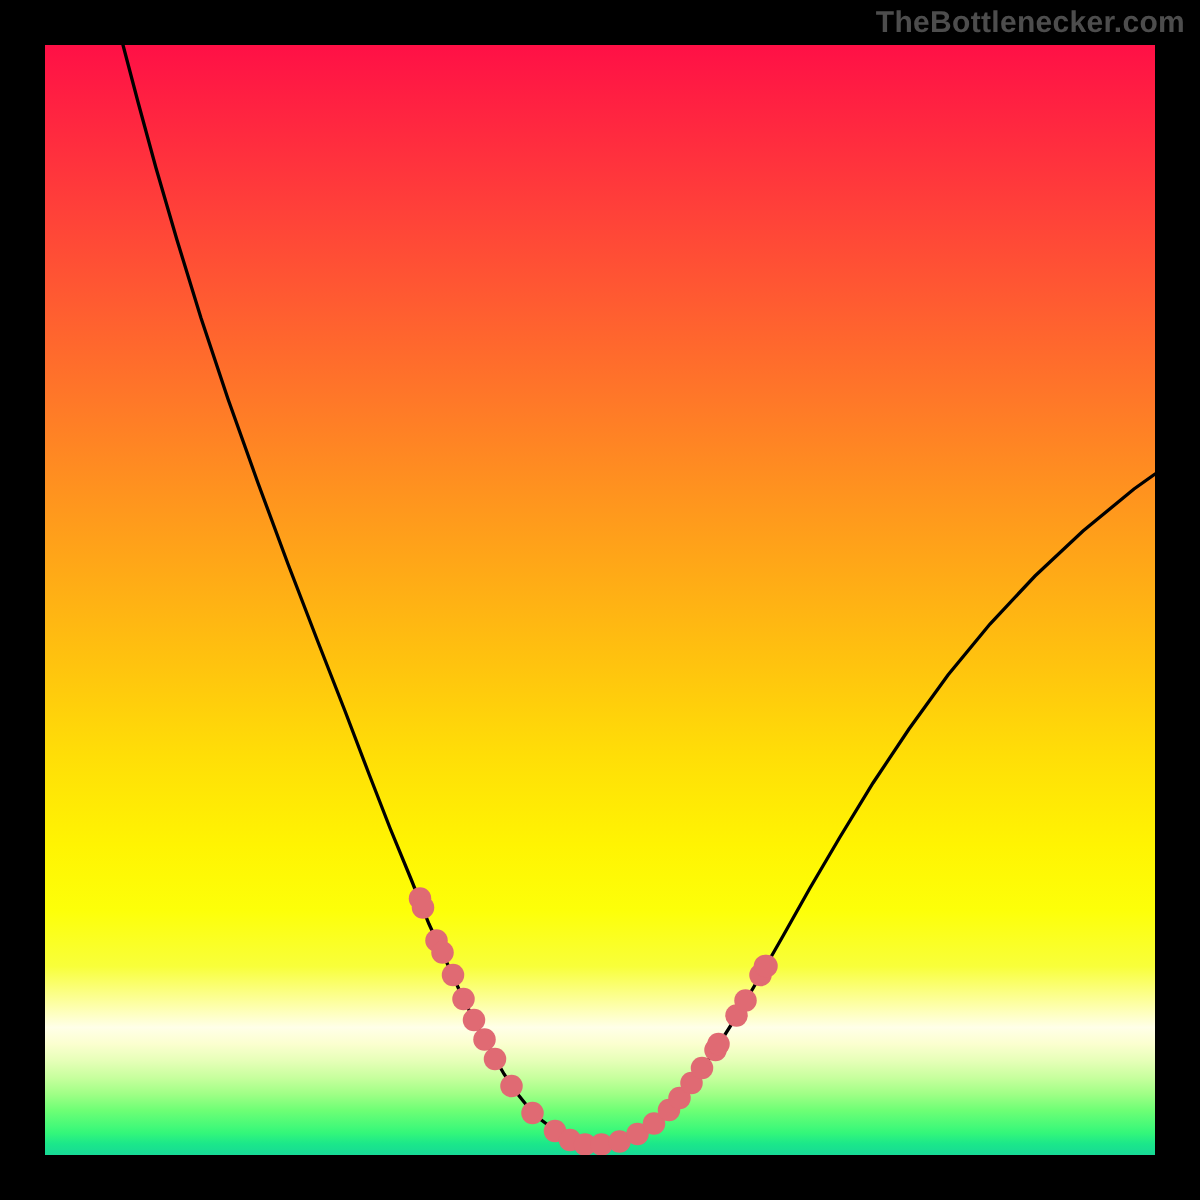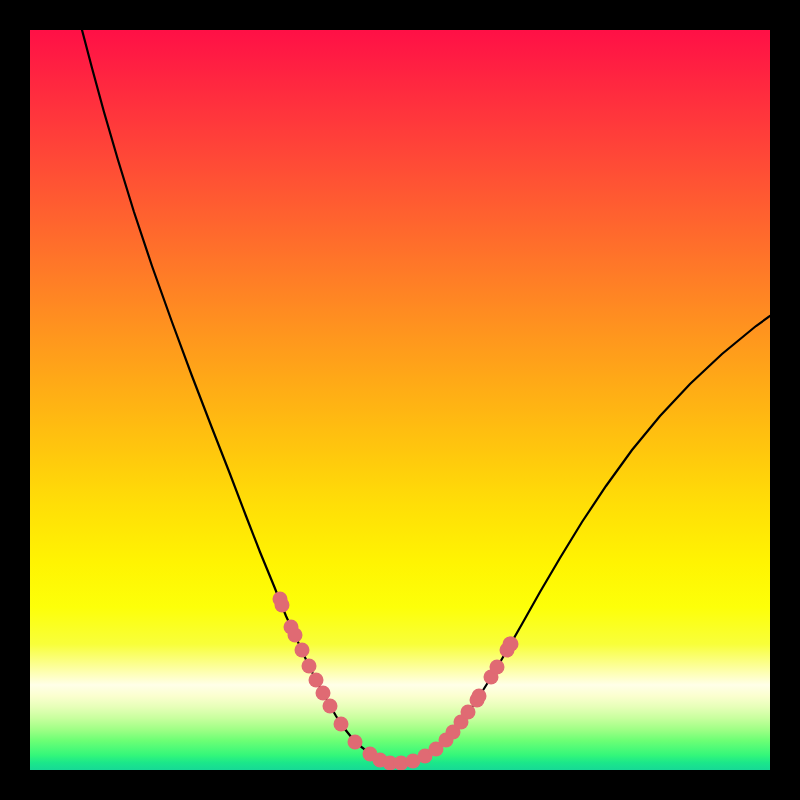--- a/index.html
+++ b/index.html
@@ -66,20 +66,21 @@
     font-size: 20px;
     font-weight: 600;
     letter-spacing: 0.2px;
     user-select: none;
   }
 </style>
 </head>
 <body>
 
 <div class="frame">
+  <div class="watermark">TheBottlenecker.com</div>
 
   <div class="plot">
     <div class="gradient"></div>
     <svg class="svg-layer" width="740" height="740" viewBox="0 0 740 740">
       <path id="left-curve-path" fill="none" stroke="#000" stroke-width="2.2" stroke-linecap="round" d="M52 0 L62 38 L74 82 L88 130 L104 182 L122 236 L142 292 L162 346 L182 398 L200 444 L216 486 L230 522 L244 556 L256 586 L268 612 L278 634 L288 654 L298 672 L306 686 L314 698 L322 708 L330 716 L338 722 L346 727 L354 731 L360 733"></path>
       <path id="right-curve-path" fill="none" stroke="#000" stroke-width="2.2" stroke-linecap="round" d="M360 733 L370 733 L380 732 L390 729 L400 724 L410 716 L420 706 L430 694 L440 680 L450 665 L462 646 L476 622 L492 594 L510 562 L530 528 L552 492 L576 456 L602 420 L630 386 L660 354 L692 324 L726 296 L740 286"></path>
       <g id="markers-group">
           <circle cx="250" cy="569" r="7.5" fill="#e06a73"></circle>
           <circle cx="252" cy="575" r="7.5" fill="#e06a73"></circle>
           <circle cx="261" cy="597" r="7.5" fill="#e06a73"></circle>

